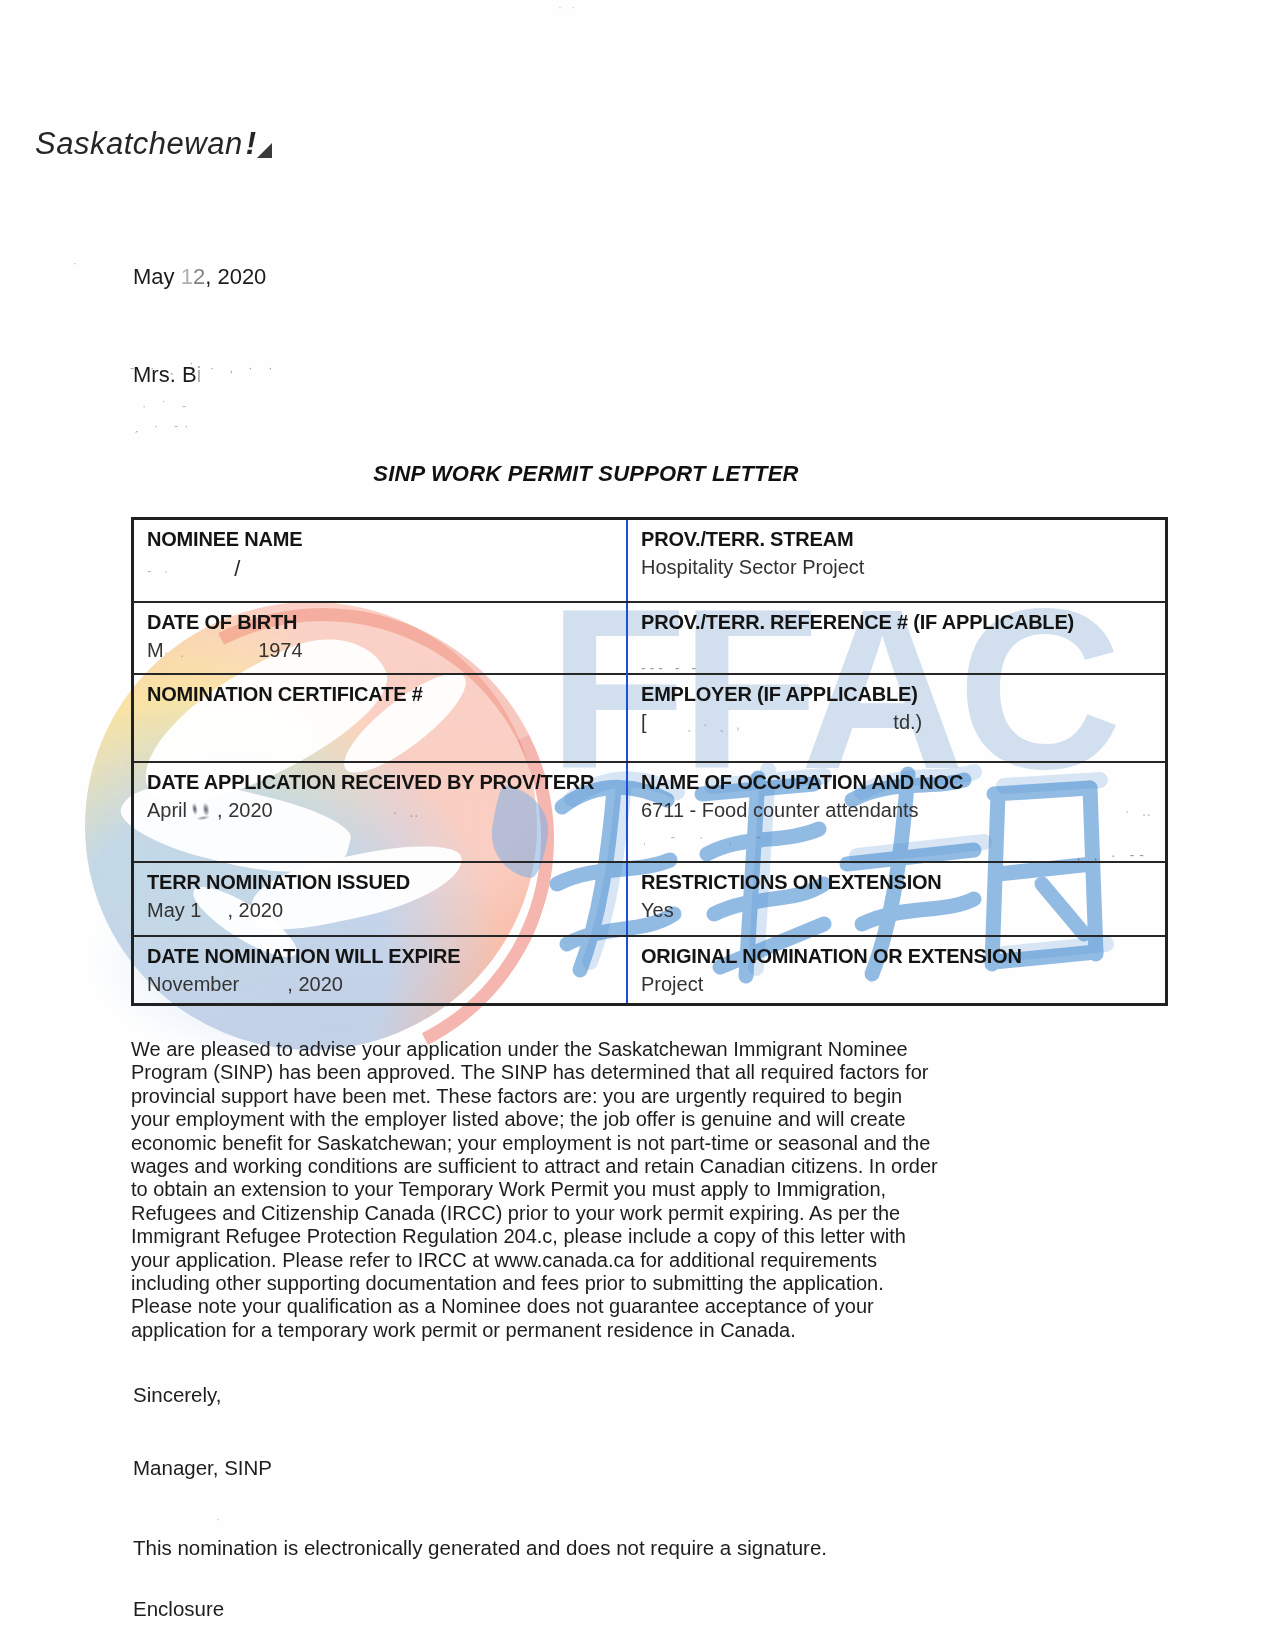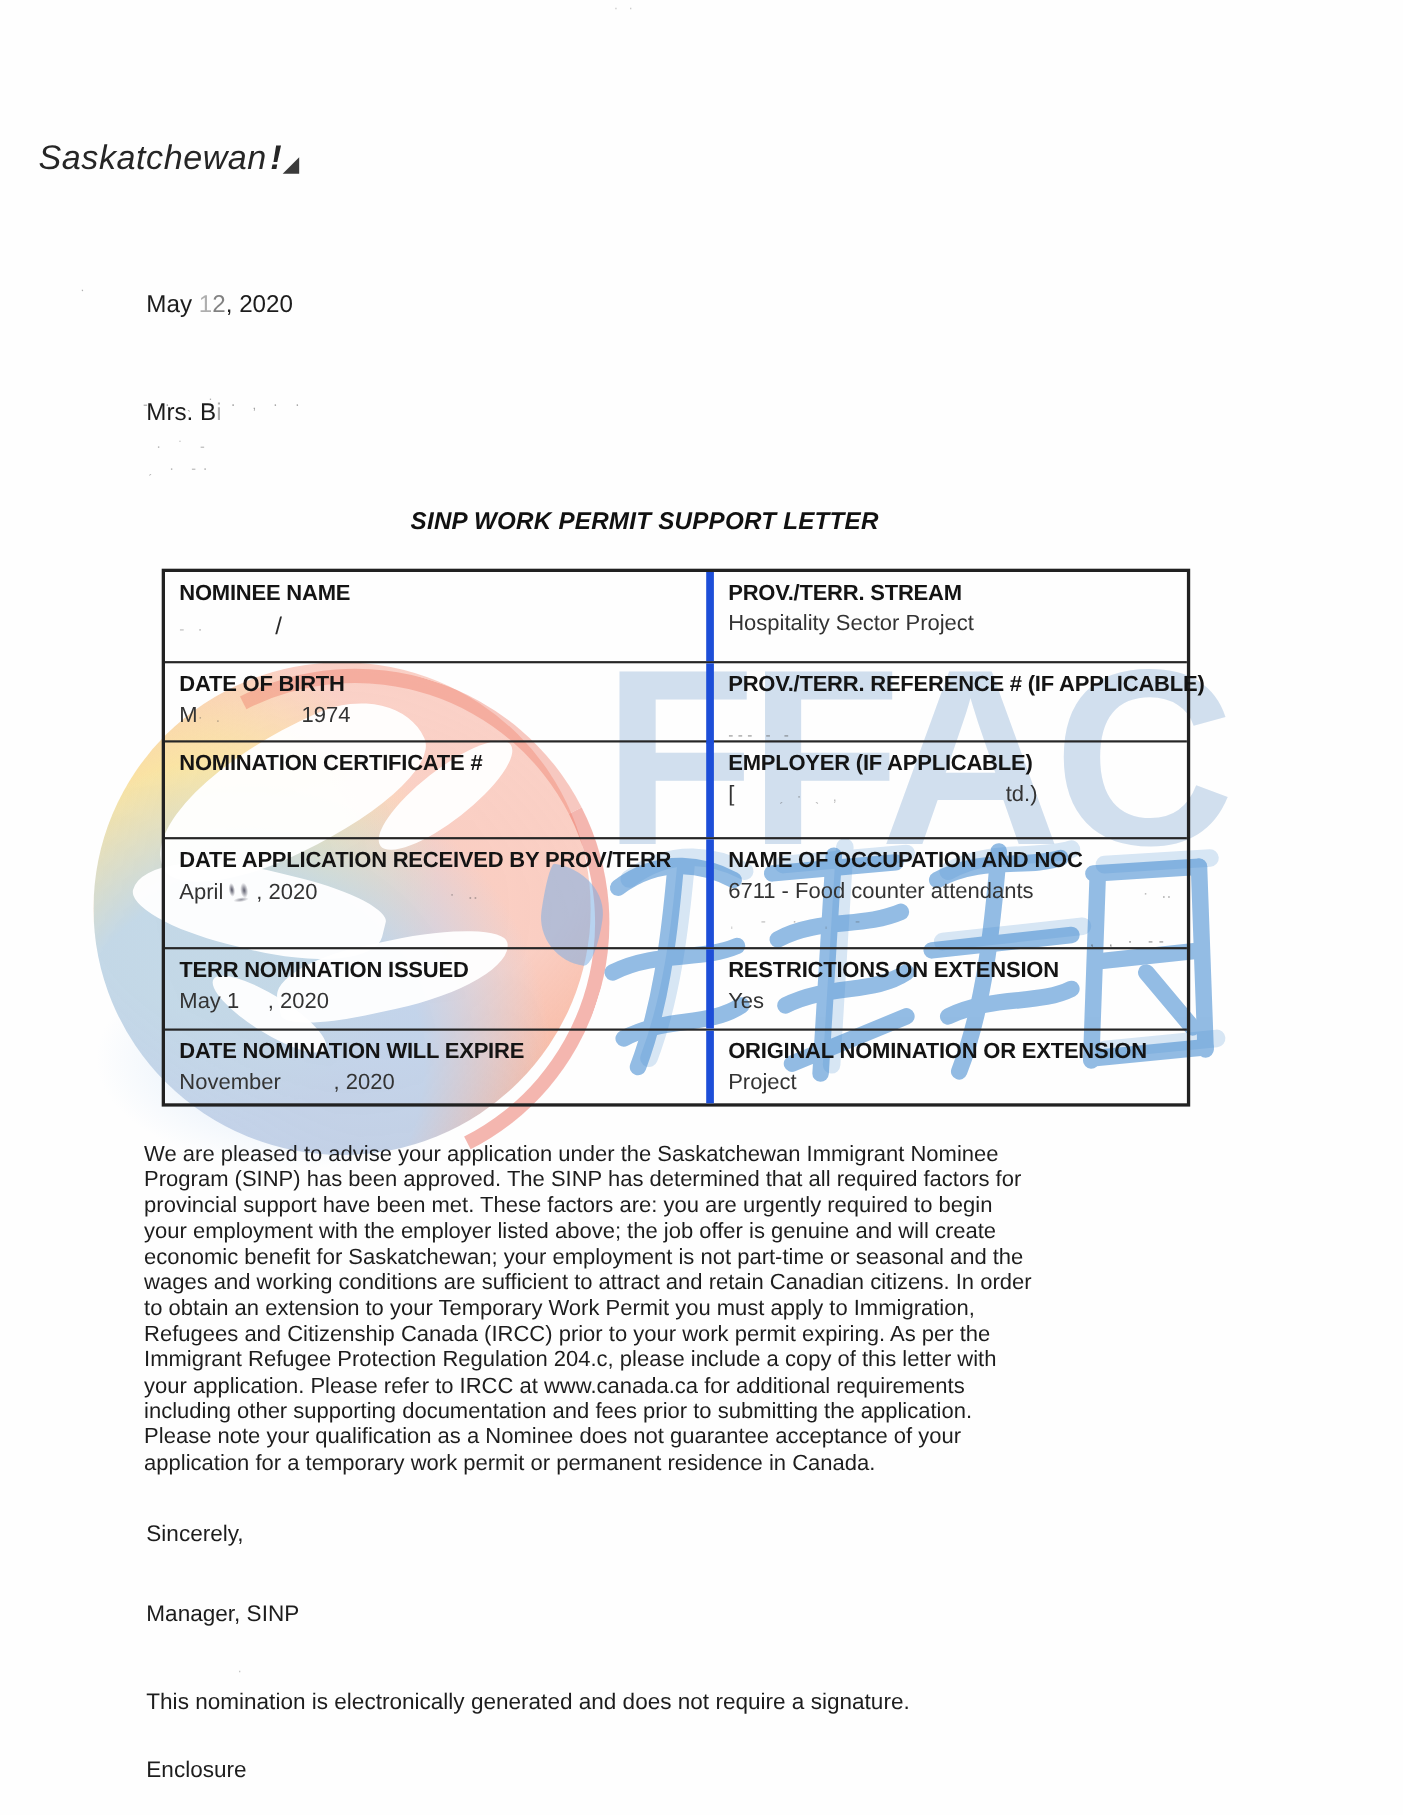--- a/index.html
+++ b/index.html
@@ -76,30 +76,29 @@
   .er3{left:134px;top:418px;opacity:0.4;}
   .speck{font-size:12px;color:#666;}
   .speck-top{left:558px;top:0px;opacity:0.35;letter-spacing:3px;}
   .speck-margin{left:73px;top:256px;opacity:0.5;}
   .speck-close{left:216px;top:1512px;opacity:0.4;}
 
   .title{left:131px;top:461px;width:910px;text-align:center;font-size:22px;font-weight:bold;letter-spacing:0.2px;color:#111;font-style:italic;}
 
   
   .ptable{
-    left:131px;top:517px;width:935px;
+    left:131px;top:517px;width:1037px;
     border:3px solid #212121;
     box-sizing:border-box;
     background:transparent;
-    margin-left:16px;
   }
   .trow{display:grid;grid-template-columns:492px 1fr;}
   .trow + .trow{border-top:2px solid #262626;}
   .tcell{padding:8px 12px 0 13px;box-sizing:border-box;position:relative;}
-  .tcell.right{border-left:7px solid #1d4ed8;}
+  .tcell.right{border-left:2px solid #1d4ed8;}
   .tlabel{font-size:20px;font-weight:bold;color:#141414;letter-spacing:-0.2px;white-space:nowrap;overflow:hidden;}
   .tvalue{font-size:20px;color:#333;margin-top:5px;}
   .gap{display:inline-block;}
   .r1{height:81px;} .r2{height:70px;} .r3{height:86px;} .r4{height:98px;} .r5{height:72px;} .r6{height:66px;}
   .slashmark{font-size:22px;color:#2a2a2a;margin-left:62px;}
   .marks{color:#4a4a4a;font-size:14px;letter-spacing:4px;}
   .smudge{
     display:inline-block;width:30px;height:22px;vertical-align:-4px;
     background:
       radial-gradient(ellipse 4px 9px at 8px 9px, rgba(40,40,60,0.8), rgba(40,40,60,0) 70%),

